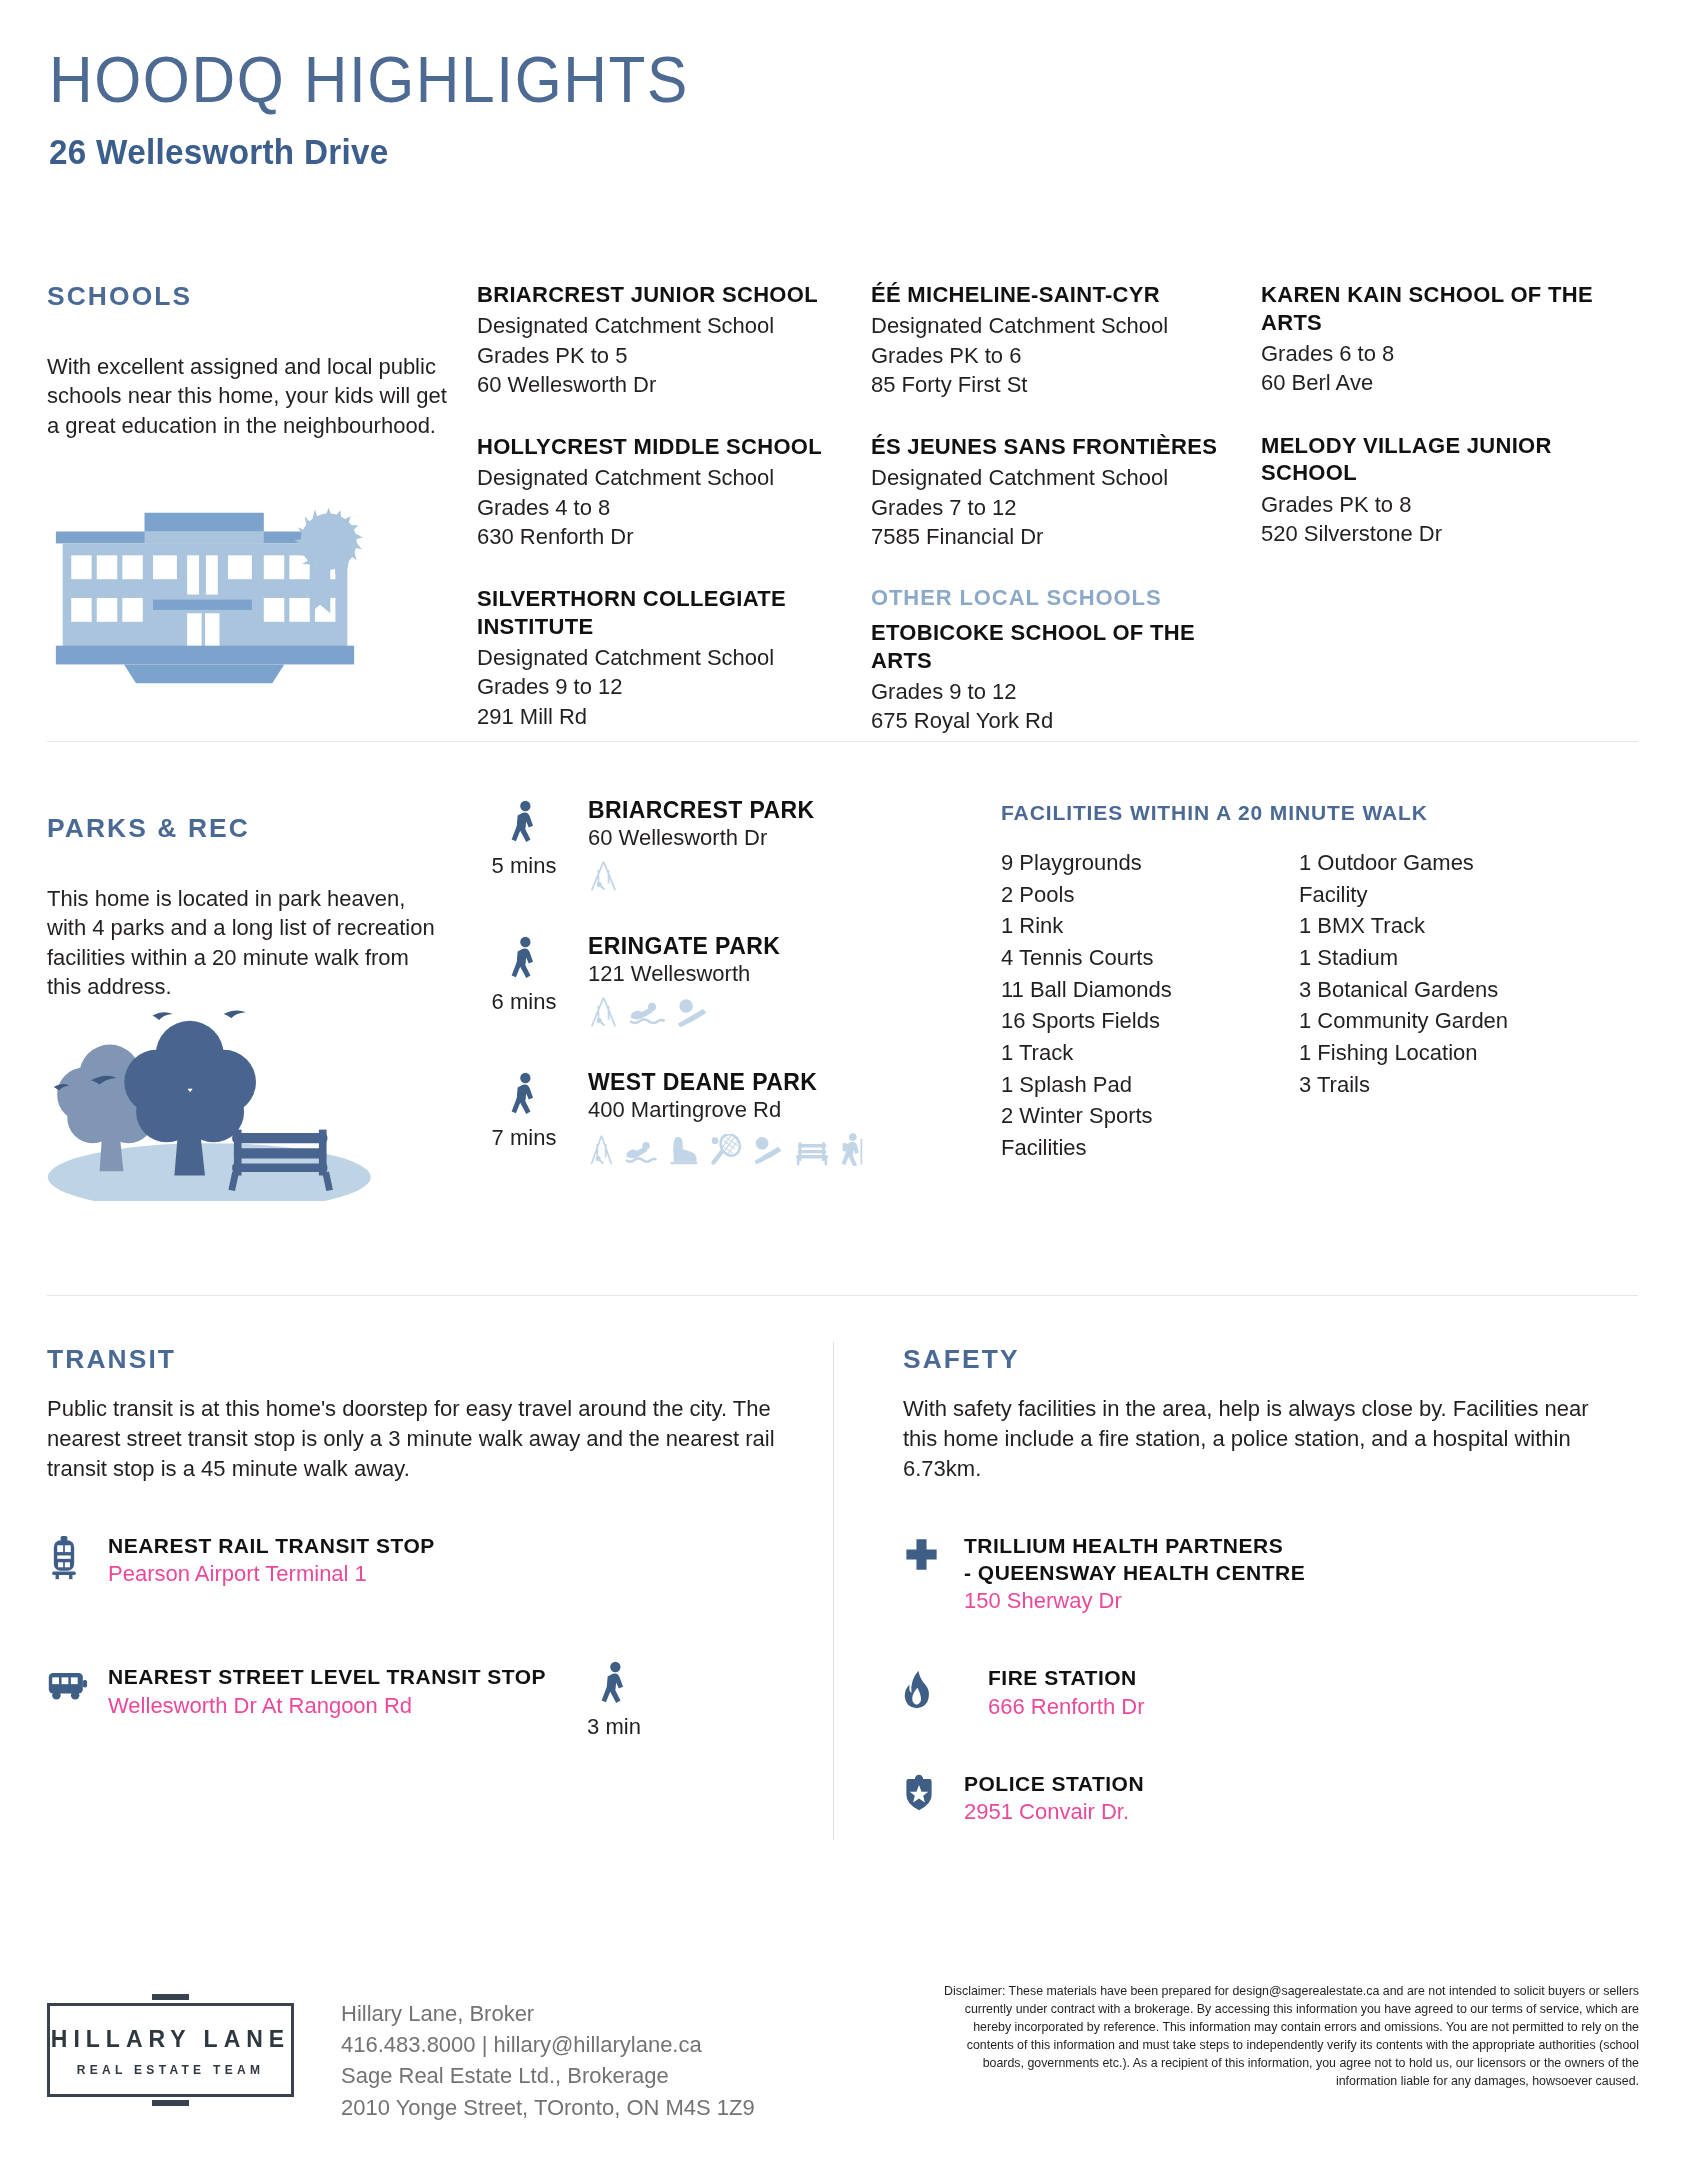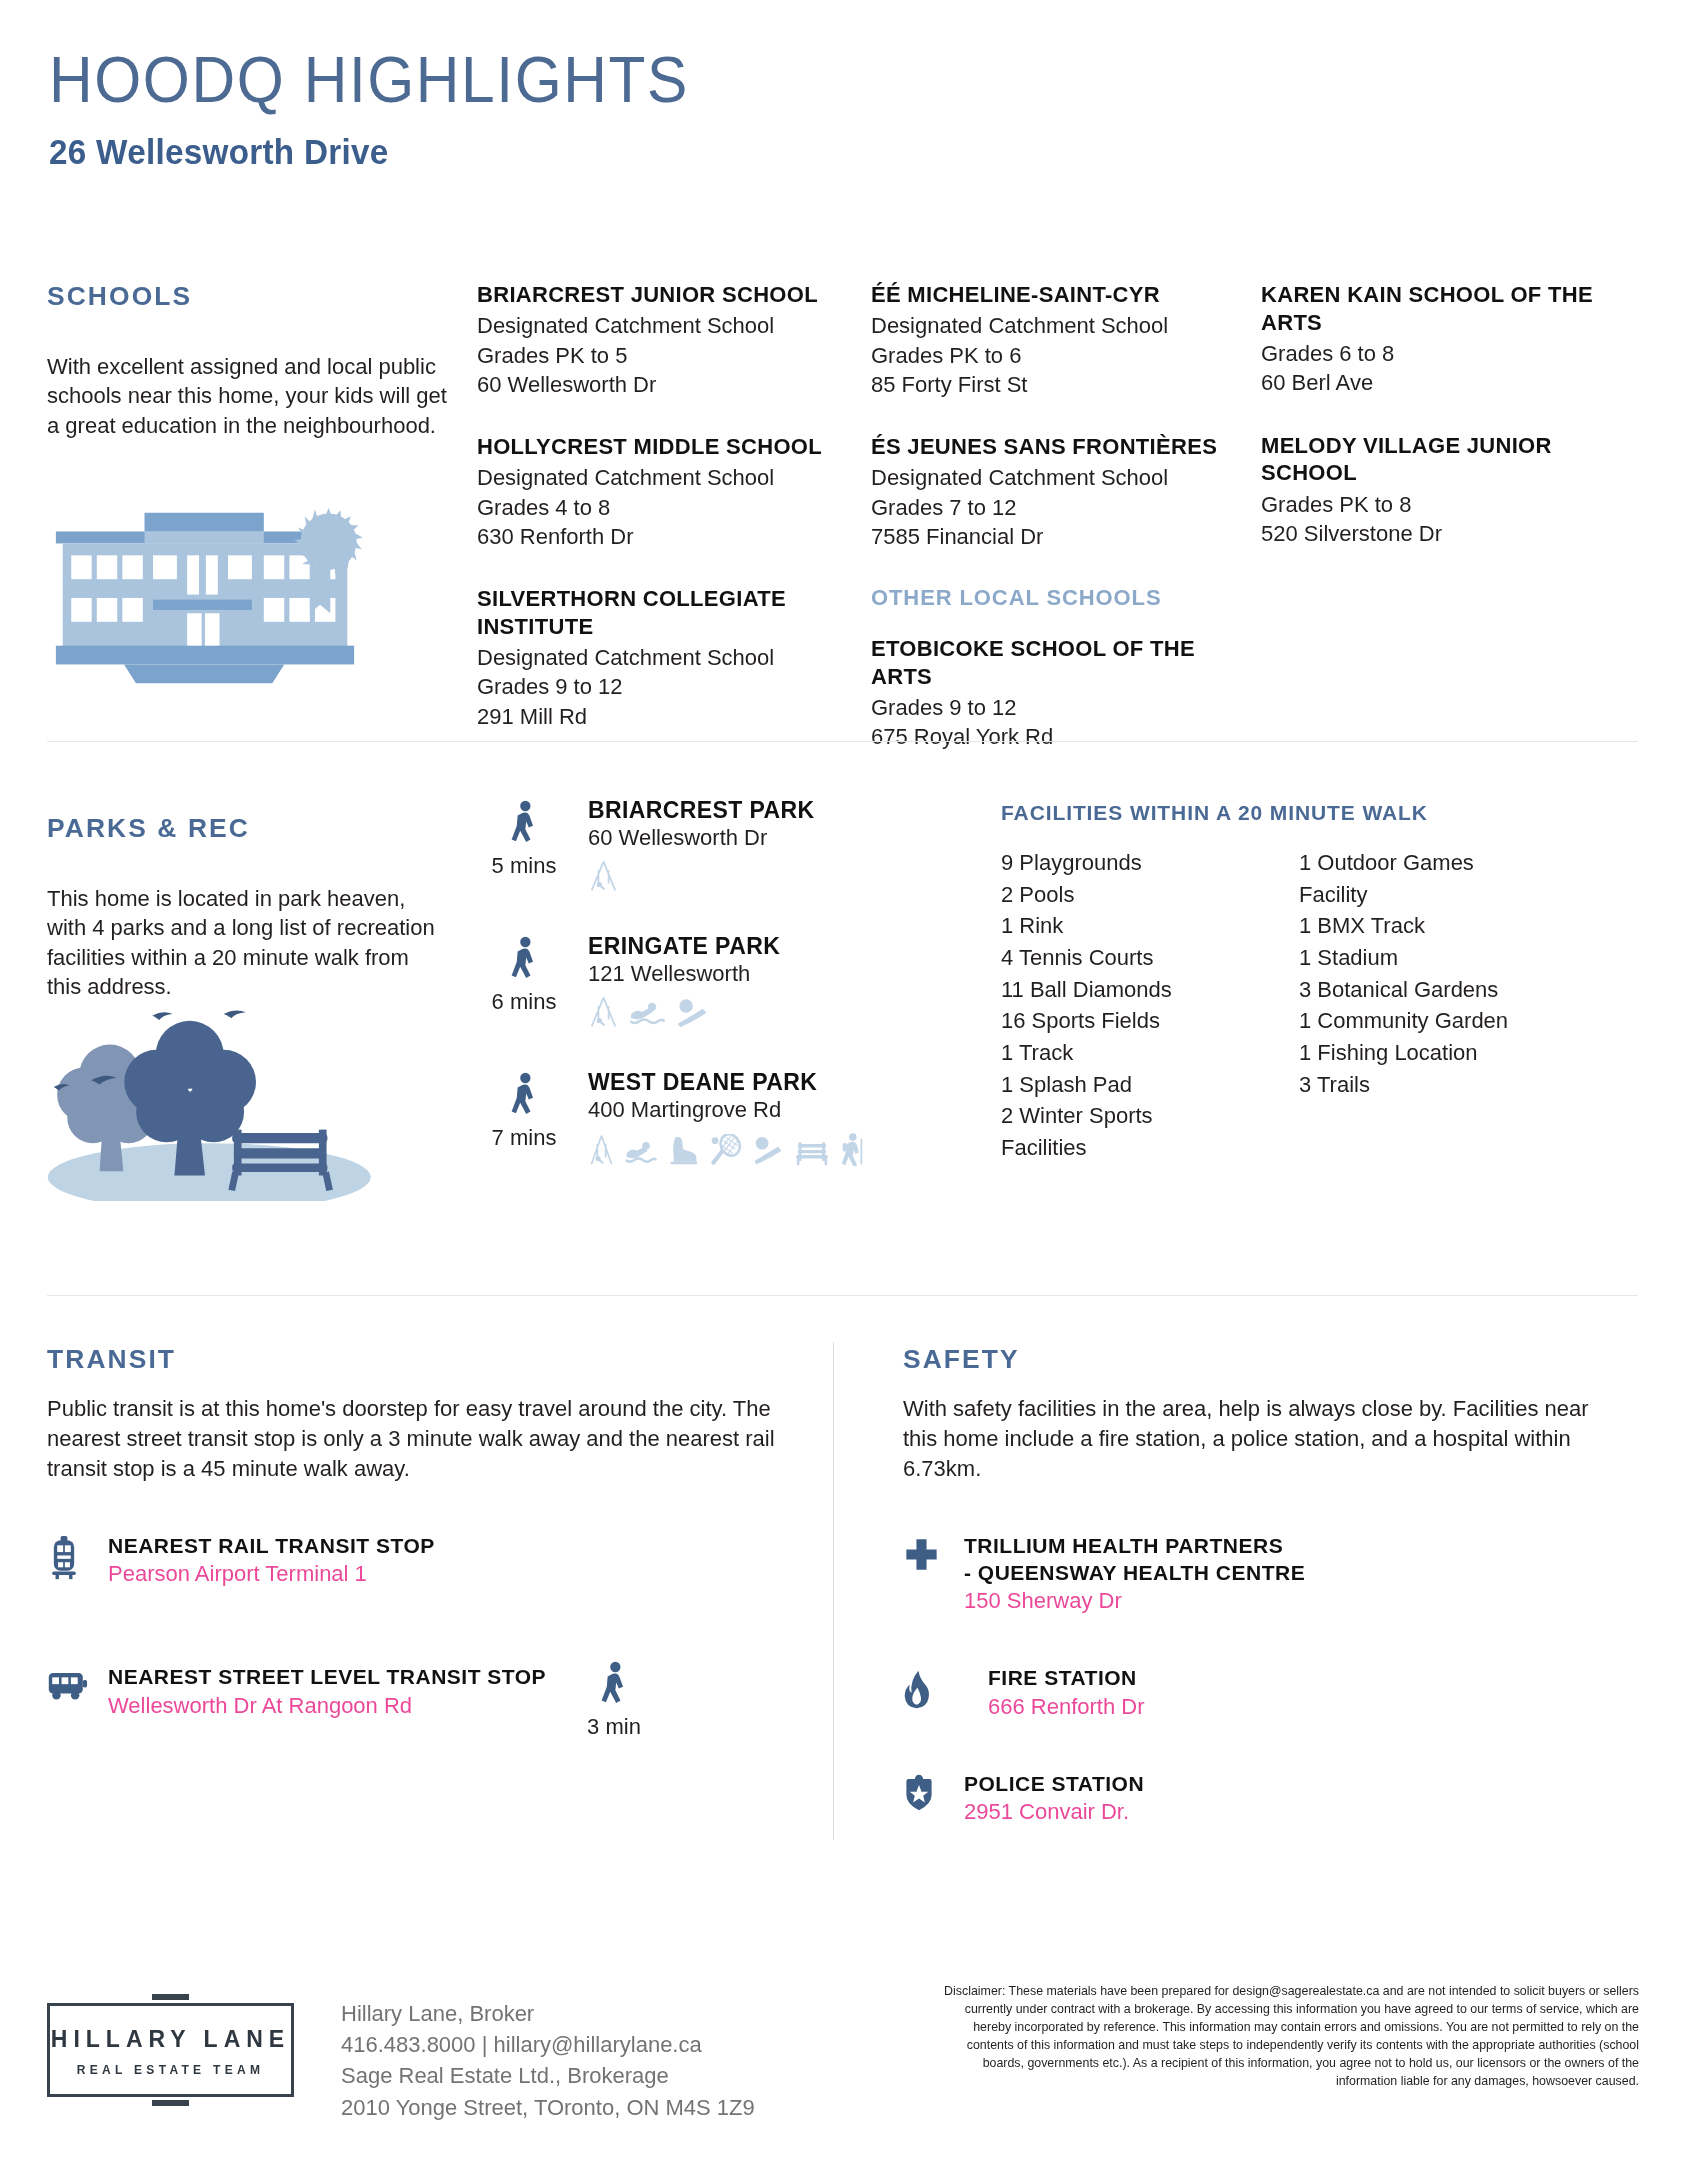--- a/index.html
+++ b/index.html
@@ -49,21 +49,21 @@
   .sc2 { left:871px; width:383px; }
   .sc3 { left:1261px; width:358px; }
   .school-entry { margin-bottom:34px; }
   .school-name {
     font-size:22px; font-weight:bold; color:#111; letter-spacing:0.3px;
     line-height:1.26; margin-bottom:2.6px;
   }
   .school-line { font-size:22px; font-weight:300; color:#231f20; line-height:1.33; }
   .other-local {
     font-size:22px; font-weight:bold; color:#8ca9c9; letter-spacing:0.9px;
-    margin-bottom:24px;
+    margin-bottom:8px;
   }
 
   
   .school-illo { position:absolute; left:49px; top:213px; width:341px; height:196px; }
 
   
   .parks { position:absolute; left:0; top:801px; width:1685px; }
   .parks-left { position:absolute; left:47px; top:12px; width:400px; }
   .park-illo { position:absolute; left:43px; top:179px; width:358px; height:221px; }
   .park-list { position:absolute; left:477px; top:-4.3px; width:477px; }

